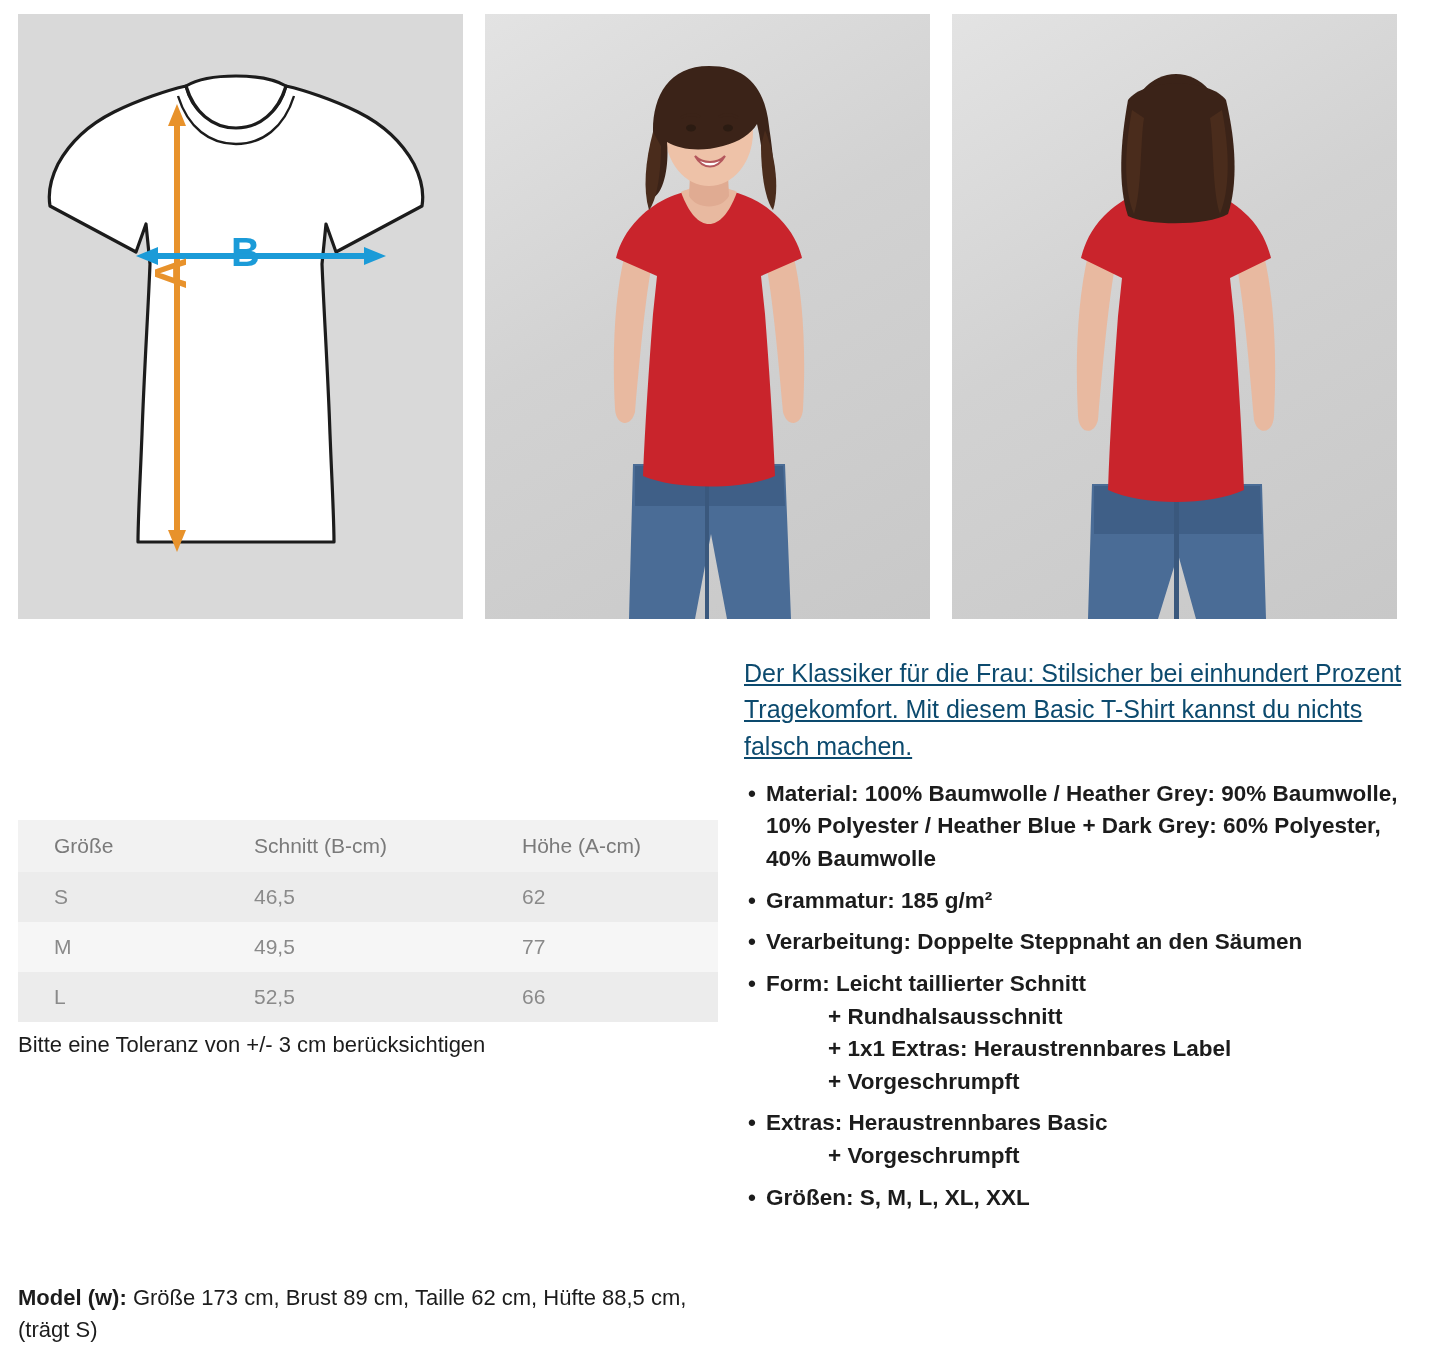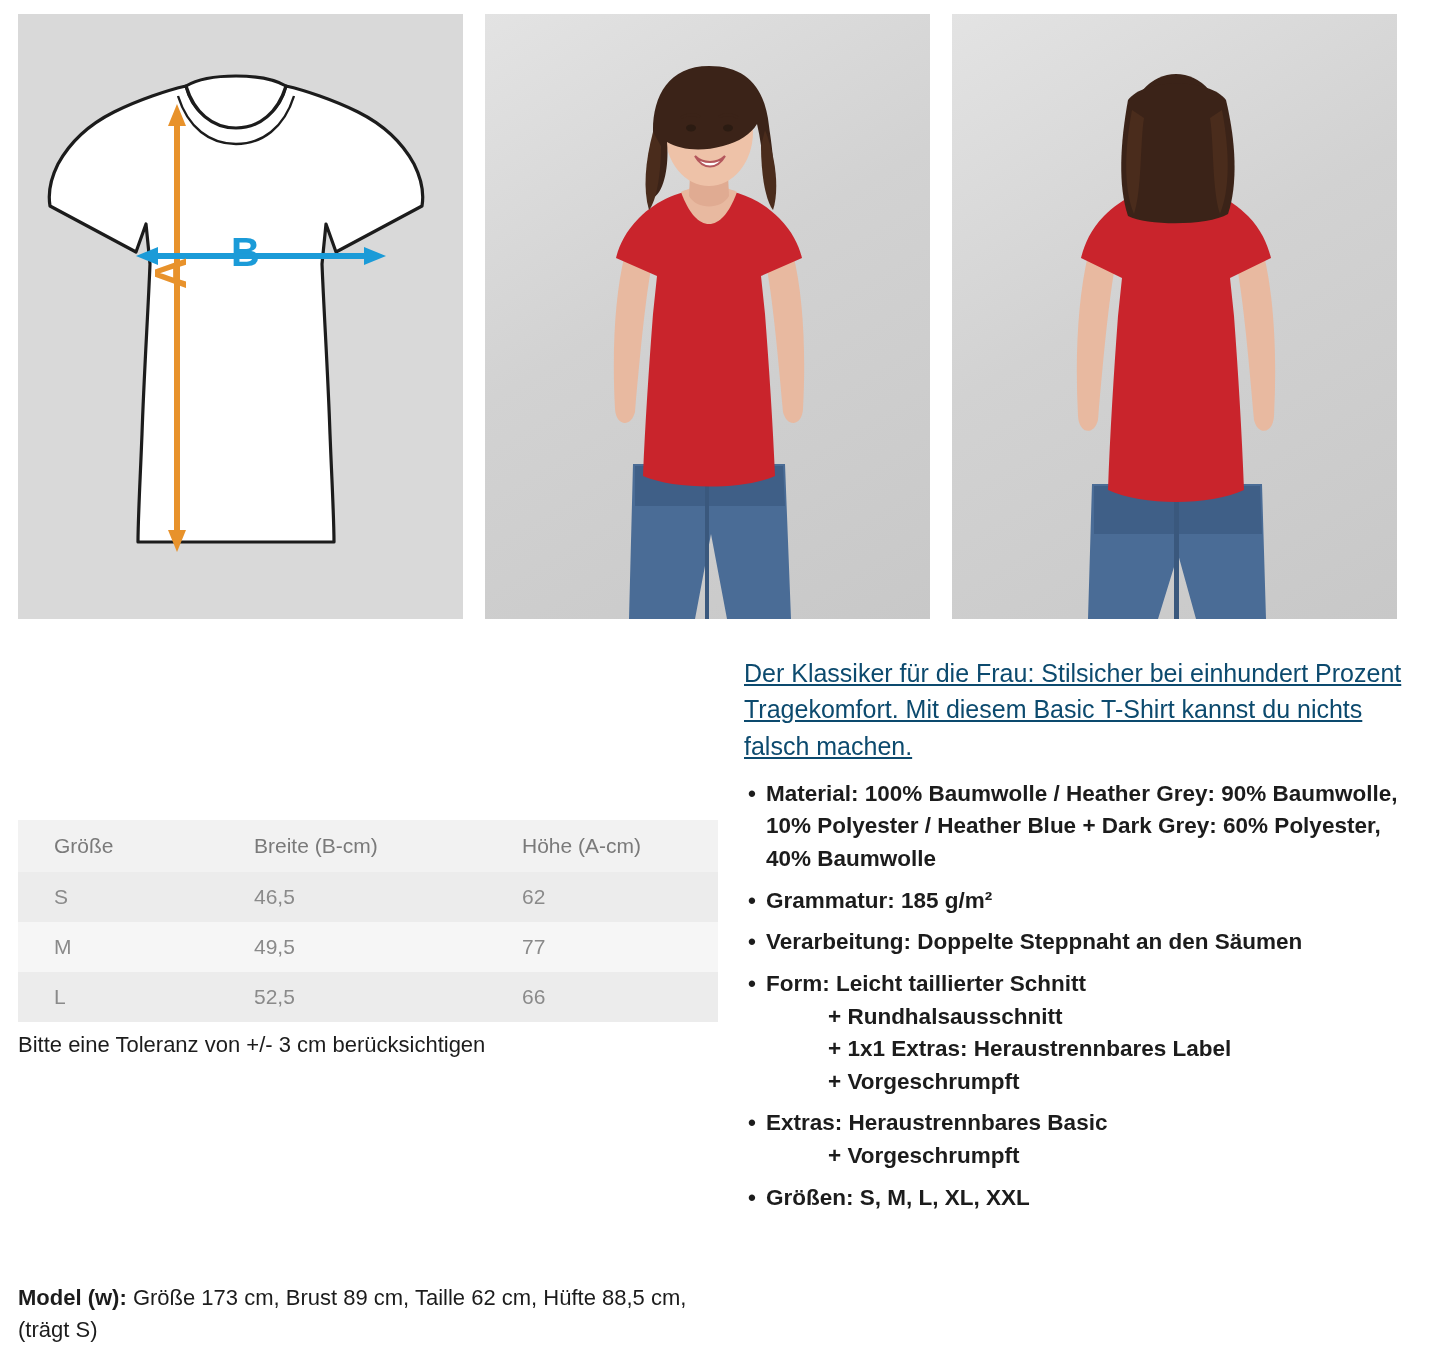--- a/index.html
+++ b/index.html
@@ -250,21 +250,21 @@
   <div class="left-col">
     <table class="size-table">
       <colgroup>
           <col class="c1">
           <col class="c2">
           <col class="c3">
         </colgroup>
       <thead>
         <tr>
           <th>Größe</th>
-          <th>Breite (B-cm)</th>
+          <th>Schnitt (B-cm)</th>
           <th>Höhe (A-cm)</th>
         </tr>
       </thead>
       <tbody>
         <tr class="odd">
           <td>S</td>
           <td>46,5</td>
           <td>62</td>
         </tr>
         <tr class="even">

